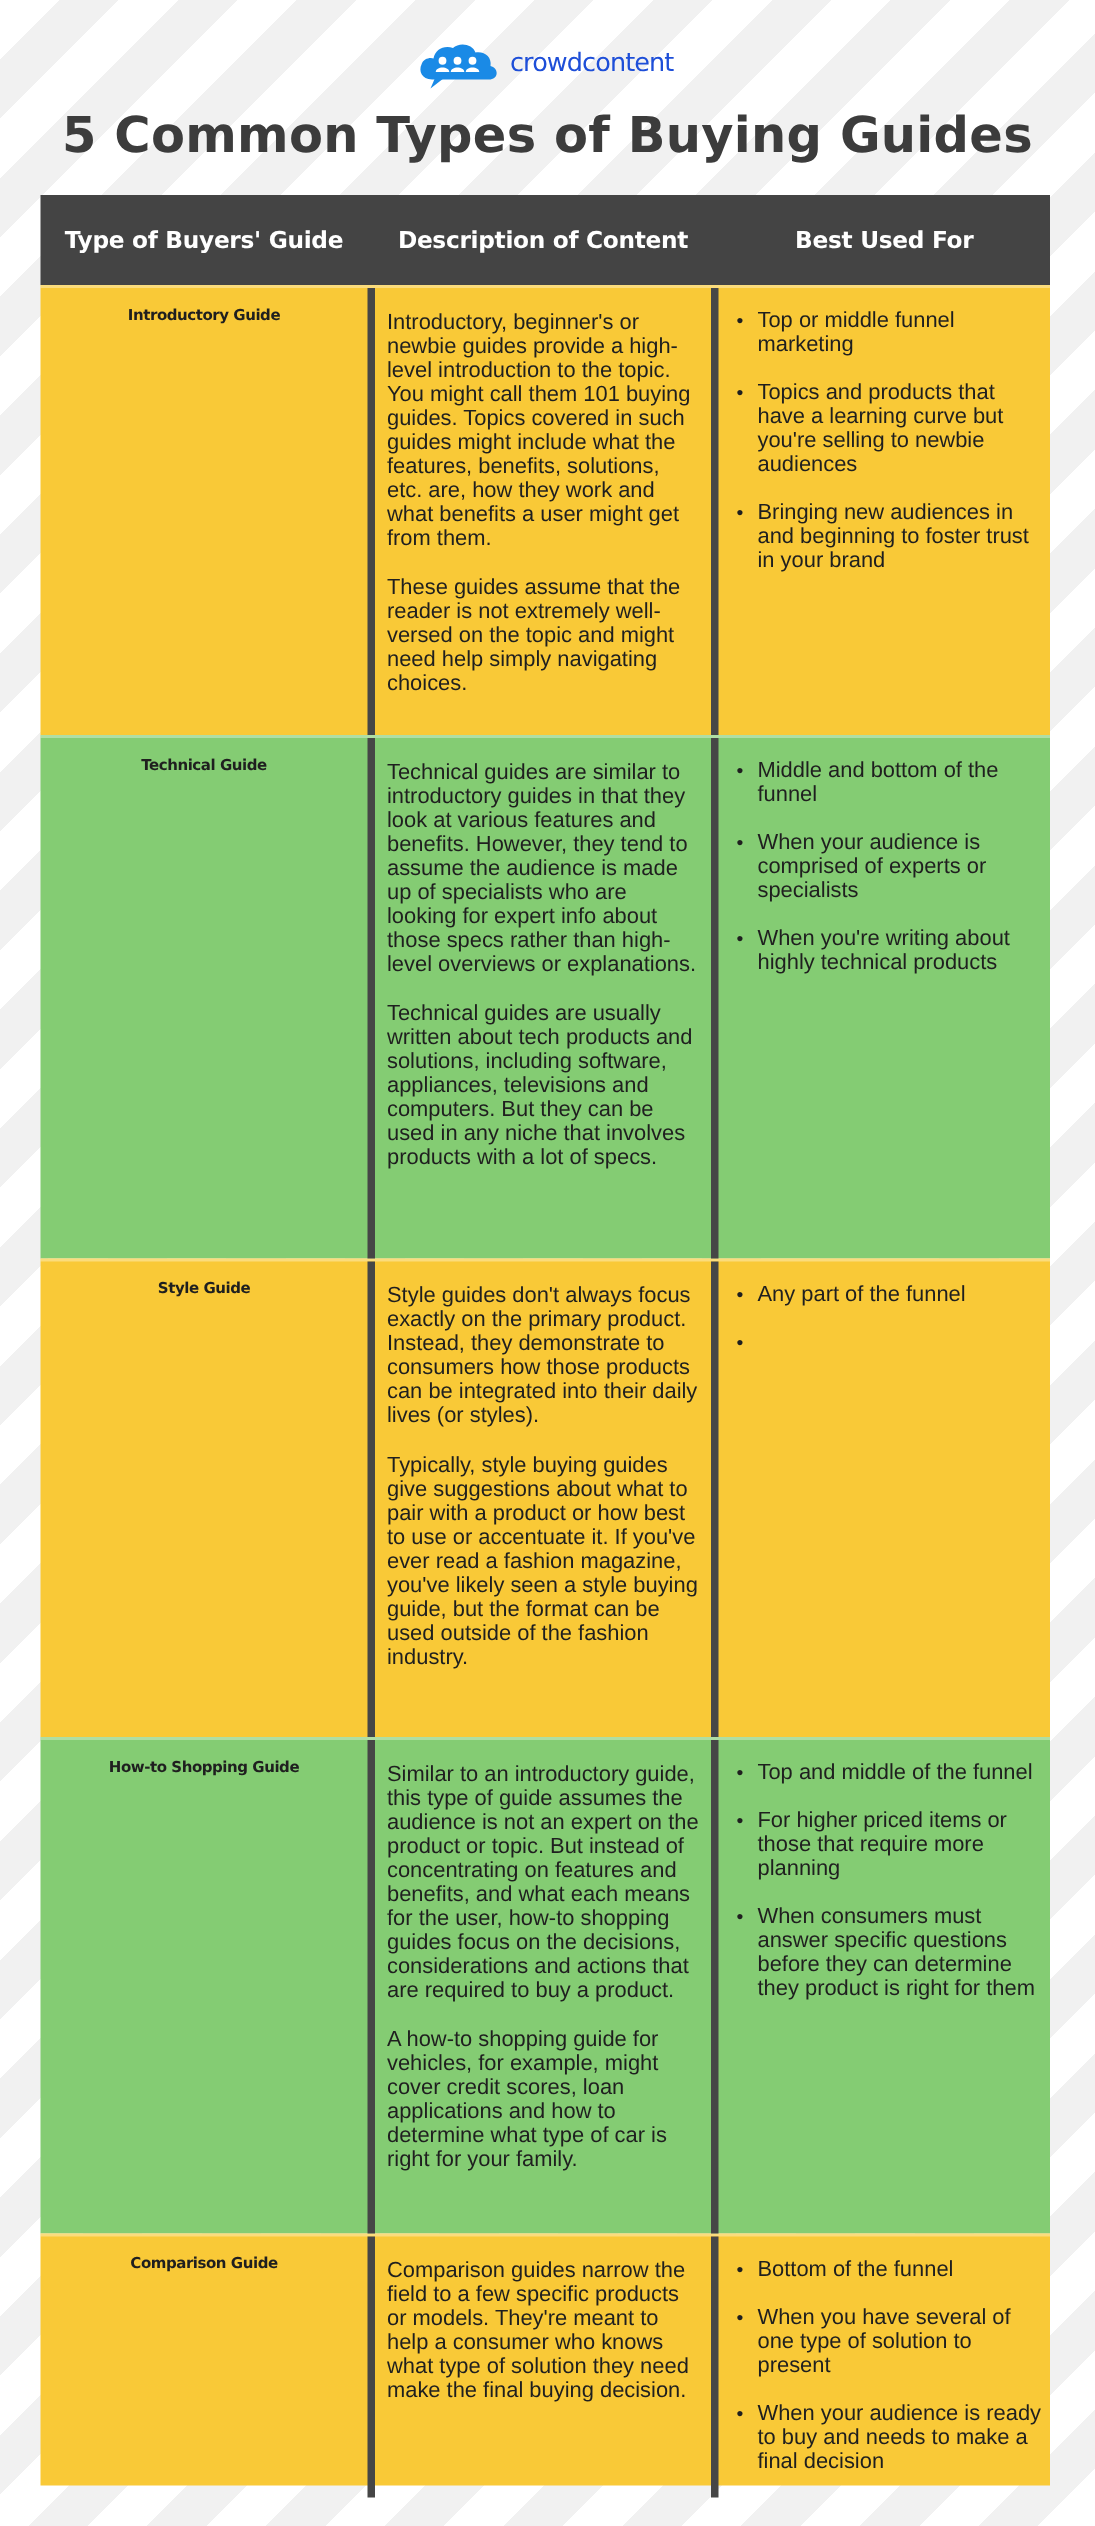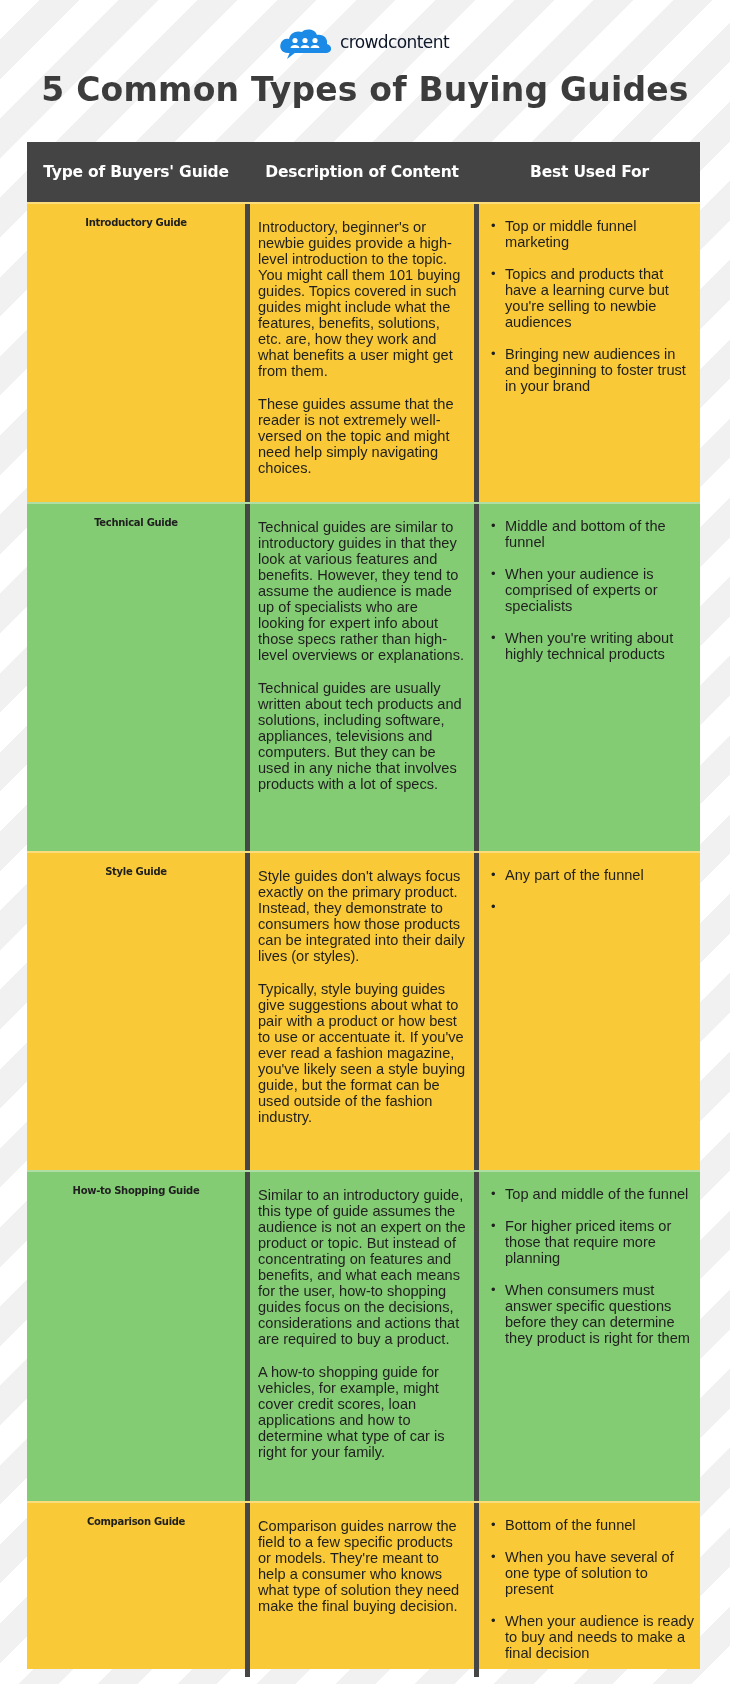--- a/index.html
+++ b/index.html
@@ -9,34 +9,34 @@
     background-image: repeating-linear-gradient(135deg, #ffffff 0px, #ffffff 28px, #f1f1f1 28px, #f1f1f1 56px);
     font-family: "Liberation Sans", "DejaVu Sans", sans-serif;
     color: #1f1f1f;
   }
   .logo {
     position: absolute; top: 26px; left: 278px; height: 34px;
     display: flex; align-items: center; gap: 4px;
   }
   .logo svg { display: block; }
   .logo-text {
-    font-family: "DejaVu Sans", sans-serif; font-size: 17px; color: #0f172a;
+    font-family: "DejaVu Sans", sans-serif; font-size: 17px; color: #1d4ed8;
     letter-spacing: -0.6px; margin-top: -2px;
   }
   .title {
     position: absolute; top: 70px; left: 0; width: 730px; text-align: center;
     font-family: "DejaVu Sans", sans-serif; font-weight: bold;
     font-size: 33px; color: #3c3c3c; letter-spacing: 0.2px;
   }
   .table {
     position: absolute; left: 27px; top: 130px; width: 673px;
   }
   .thead {
     display: grid; grid-template-columns: 218px 5px 224px 5px 221px;
-    height: 60px; background: #444444; margin-top: 12px;
+    height: 60px; background: #444444;
   }
   .th {
     color: #ffffff; font-family: "DejaVu Sans", sans-serif; font-weight: bold;
     font-size: 15.5px; display: flex; align-items: center; justify-content: center;
     text-align: center; letter-spacing: -0.2px;
   }
   .divider-head { background: #444444; }
   .row {
     display: grid; grid-template-columns: 218px 5px 224px 5px 221px;
     border-top: 2px solid rgba(255,255,255,0.35);

